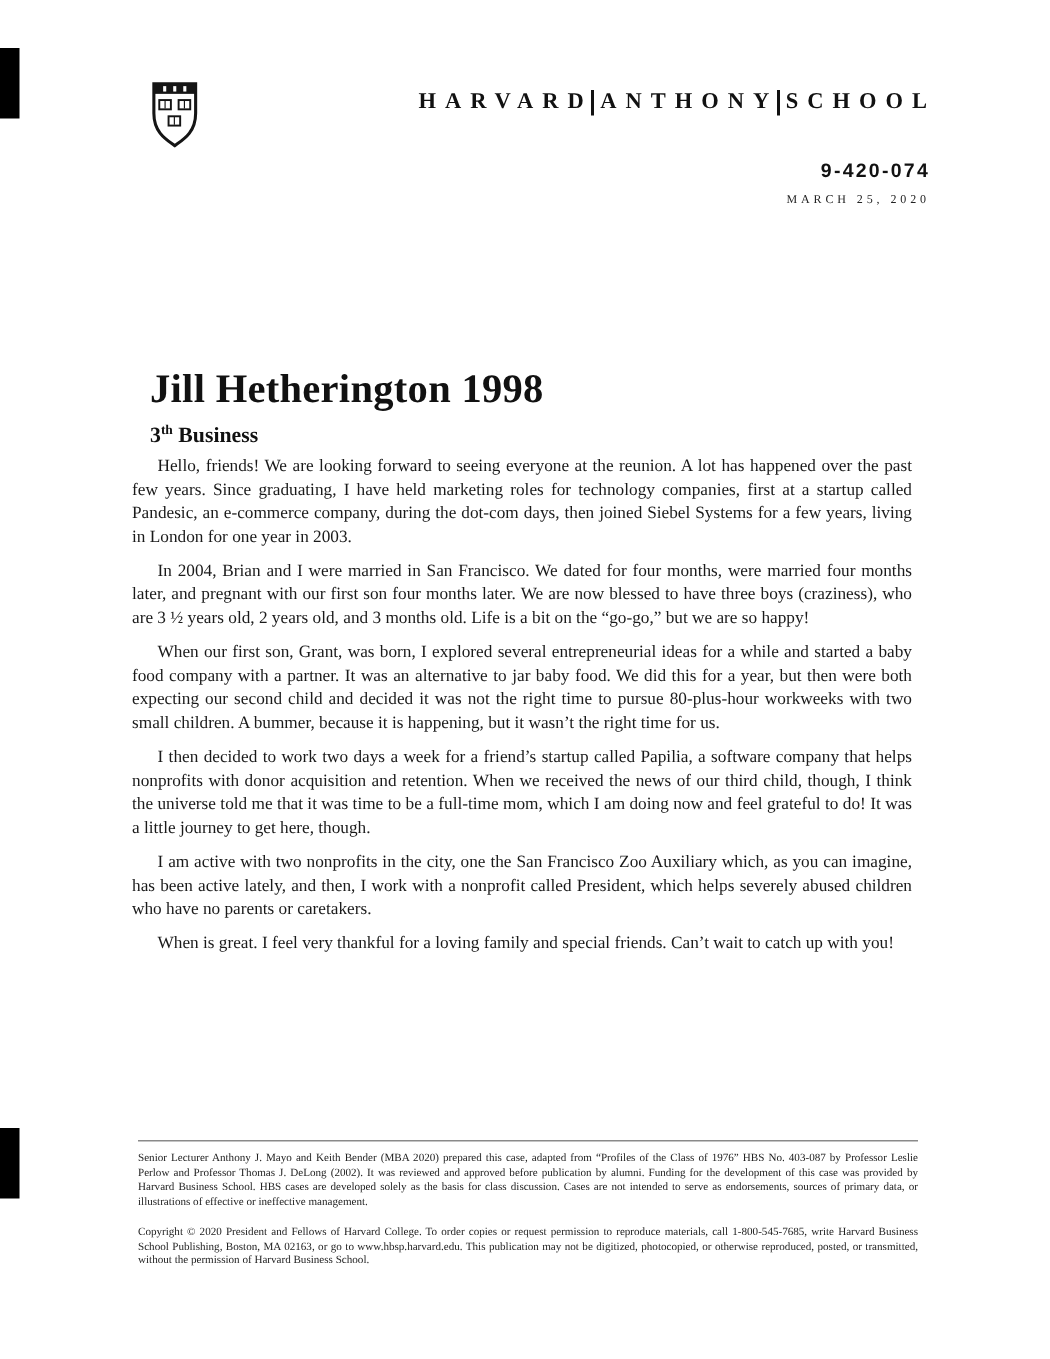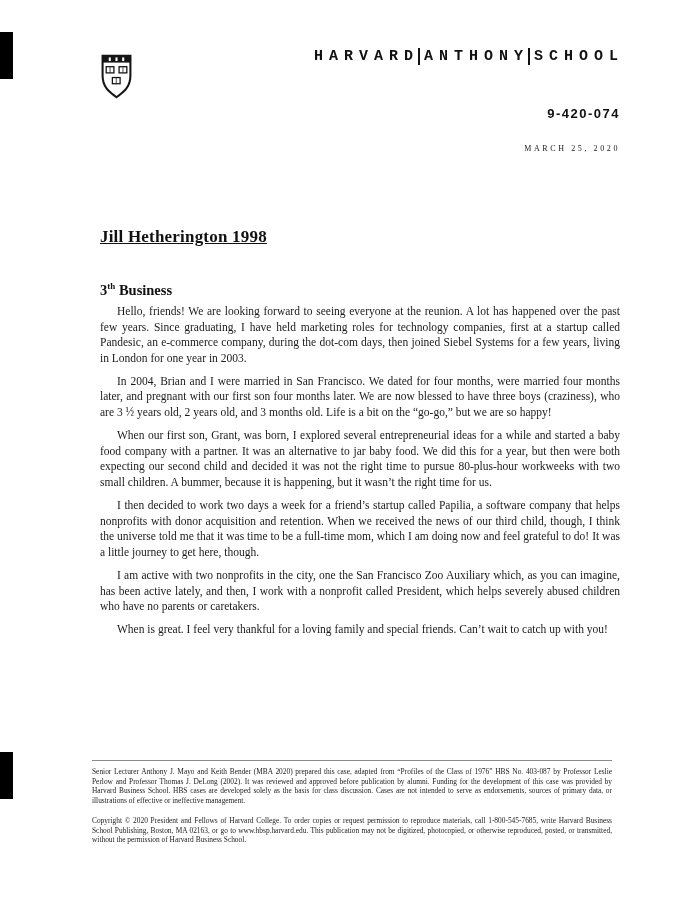--- a/index.html
+++ b/index.html
@@ -24,57 +24,57 @@
   .print-mark.top { top: 32px; }
   .print-mark.bottom { top: 752px; }
 
   .logo {
     position: absolute; left: 100px; top: 53px;
     width: 33px; height: 47px;
   }
   .logo svg { width: 100%; height: 100%; display: block; }
 
   .wordmark {
-    position: absolute; right: 76px; top: 48px;
+    position: absolute; right: 76px; top: 60px;
     display: flex; align-items: flex-start;
-    font-family: Liberation Mono, monospace;
+    font-family: Liberation Serif, serif;
     font-weight: bold; font-size: 15px;
     letter-spacing: 6px; color: #111;
     white-space: nowrap;
   }
   .wordmark .sep {
     display: inline-block; width: 2px; height: 17px;
     background: #111; margin: 0 4px 0 -1px;
   }
 
   .caseinfo { position: absolute; right: 80px; top: 106px; text-align: right; }
   .case-number {
     font-family: "Liberation Sans", sans-serif;
     font-weight: bold; font-size: 13px; letter-spacing: 1.5px; color: #111;
   }
-  .case-date { margin-top: 23px; font-size: 8px; letter-spacing: 2.6px; color: #222; }
+  .case-date { margin-top: 7px; font-size: 8px; letter-spacing: 2.6px; color: #222; }
 
   .authors {
     position: absolute; left: 100px; top: 194px;
     font-size: 8.5px; letter-spacing: 1.8px; line-height: 16px; color: #222;
   }
 
   .doc-title {
-    position: absolute; left: 100px; top: 227px;
-    font-size: 17px; font-weight: bold; letter-spacing: 0.2px; color: #111; text-decoration: underline;
+    position: absolute; left: 100px; top: 244px;
+    font-size: 27px; font-weight: bold; letter-spacing: 0.2px; color: #111;
   }
 
   .section-heading {
     position: absolute; left: 100px; top: 281px;
     font-size: 14.5px; font-weight: bold; color: #111;
   }
   .section-heading sup { font-size: 9px; vertical-align: super; }
 
   .body-text {
-    position: absolute; left: 100px; top: 304px; width: 520px;
+    position: absolute; left: 88px; top: 304px; width: 520px;
     font-size: 11.5px; line-height: 15.6px; text-align: justify; color: #1a1a1a;
   }
   .body-text p { text-indent: 17px; margin-bottom: 7.5px; }
 
   .doc-footer { position: absolute; left: 92px; top: 760px; width: 520px; }
   .footer-rule { border: none; border-top: 1px solid #8a8a8a; height: 0; }
   .doc-footer p {
     font-size: 7.4px; line-height: 9.7px; text-align: justify;
     color: #222; margin-top: 6px;
   }

